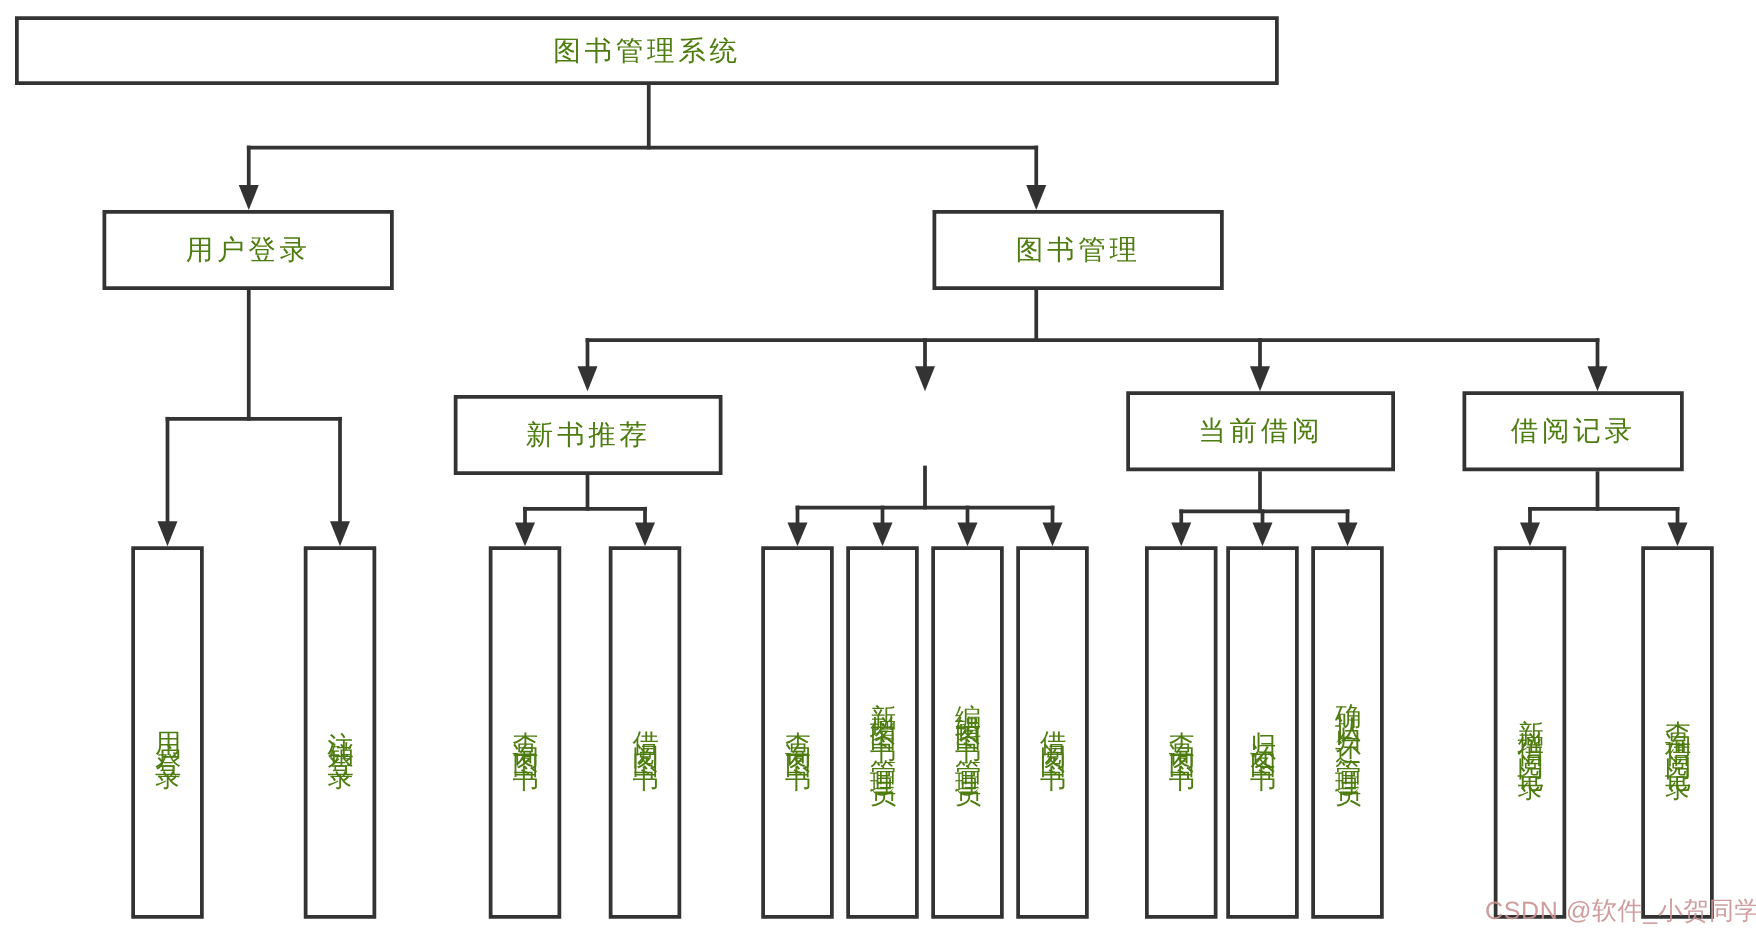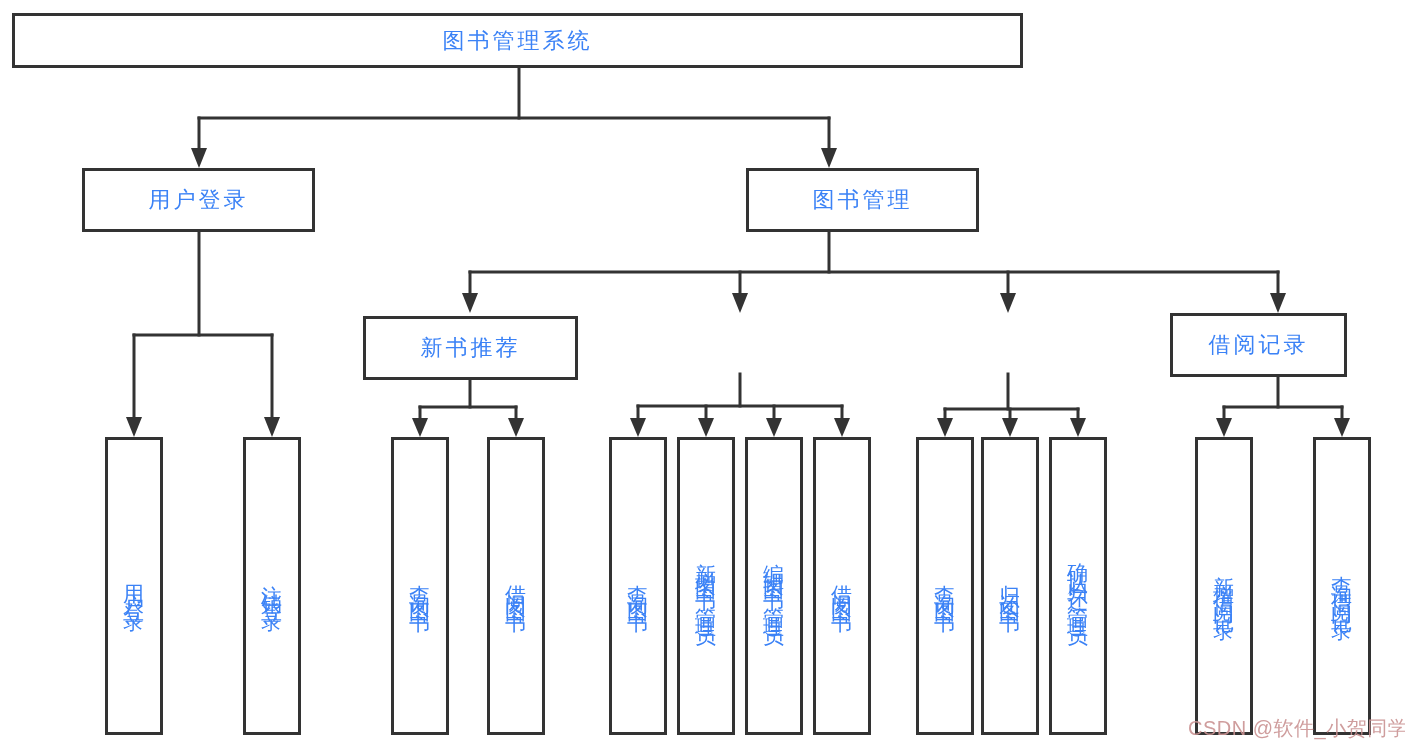--- a/index.html
+++ b/index.html
@@ -7,21 +7,21 @@
     position:relative; width:1405px; height:747px; background:#ffffff;
     font-family:"Liberation Sans","DejaVu Sans",sans-serif; overflow:hidden;
   }
   .connectors { position:absolute; left:0; top:0; }
   .connectors line { stroke:#333333; stroke-width:3; stroke-linecap:square; }
   .connectors polygon { fill:#333333; }
   .box {
     position:absolute; box-sizing:border-box;
     border:3px solid #333333; background:#ffffff;
     display:flex; align-items:center; justify-content:center;
-    color:#3b82f6; text-align:center;
+    color:#4d7c0f; text-align:center;
   }
   .hbox { font-size:22px; letter-spacing:3px; }
   .vbox {
     writing-mode:vertical-rl; text-orientation:mixed;
     font-size:21px; letter-spacing:9px; line-height:1;
   }
   .watermark {
     position:absolute; left:1188px; top:715px; z-index:5;
     font-size:20px; letter-spacing:0.5px; white-space:nowrap;
     color:rgba(202,146,146,0.9);
@@ -107,20 +107,21 @@
       <polygon points="1334,418 1350,418 1342,437"></polygon>
     </g>
   </svg>
 
   <div class="box hbox" style="left:12px;top:13px;width:1011px;height:55px">图书管理系统</div>
 
   <div class="box hbox" style="left:82px;top:168px;width:233px;height:64px">用户登录</div>
   <div class="box hbox" style="left:746px;top:168px;width:233px;height:64px">图书管理</div>
 
   <div class="box hbox" style="left:363px;top:316px;width:215px;height:64px">新书推荐</div>
+  <div class="box hbox" style="left:901px;top:313px;width:215px;height:64px">当前借阅</div>
   <div class="box hbox" style="left:1170px;top:313px;width:177px;height:64px">借阅记录</div>
 
   <div class="box vbox" style="left:105px;top:437px;width:58px;height:298px">用户登录</div>
   <div class="box vbox" style="left:243px;top:437px;width:58px;height:298px">注销登录</div>
 
   <div class="box vbox" style="left:391px;top:437px;width:58px;height:298px">查询图书</div>
   <div class="box vbox" style="left:487px;top:437px;width:58px;height:298px">借阅图书</div>
 
   <div class="box vbox" style="left:609px;top:437px;width:58px;height:298px">查询图书</div>
   <div class="box vbox" style="left:677px;top:437px;width:58px;height:298px">新增图书（管理员）</div>

